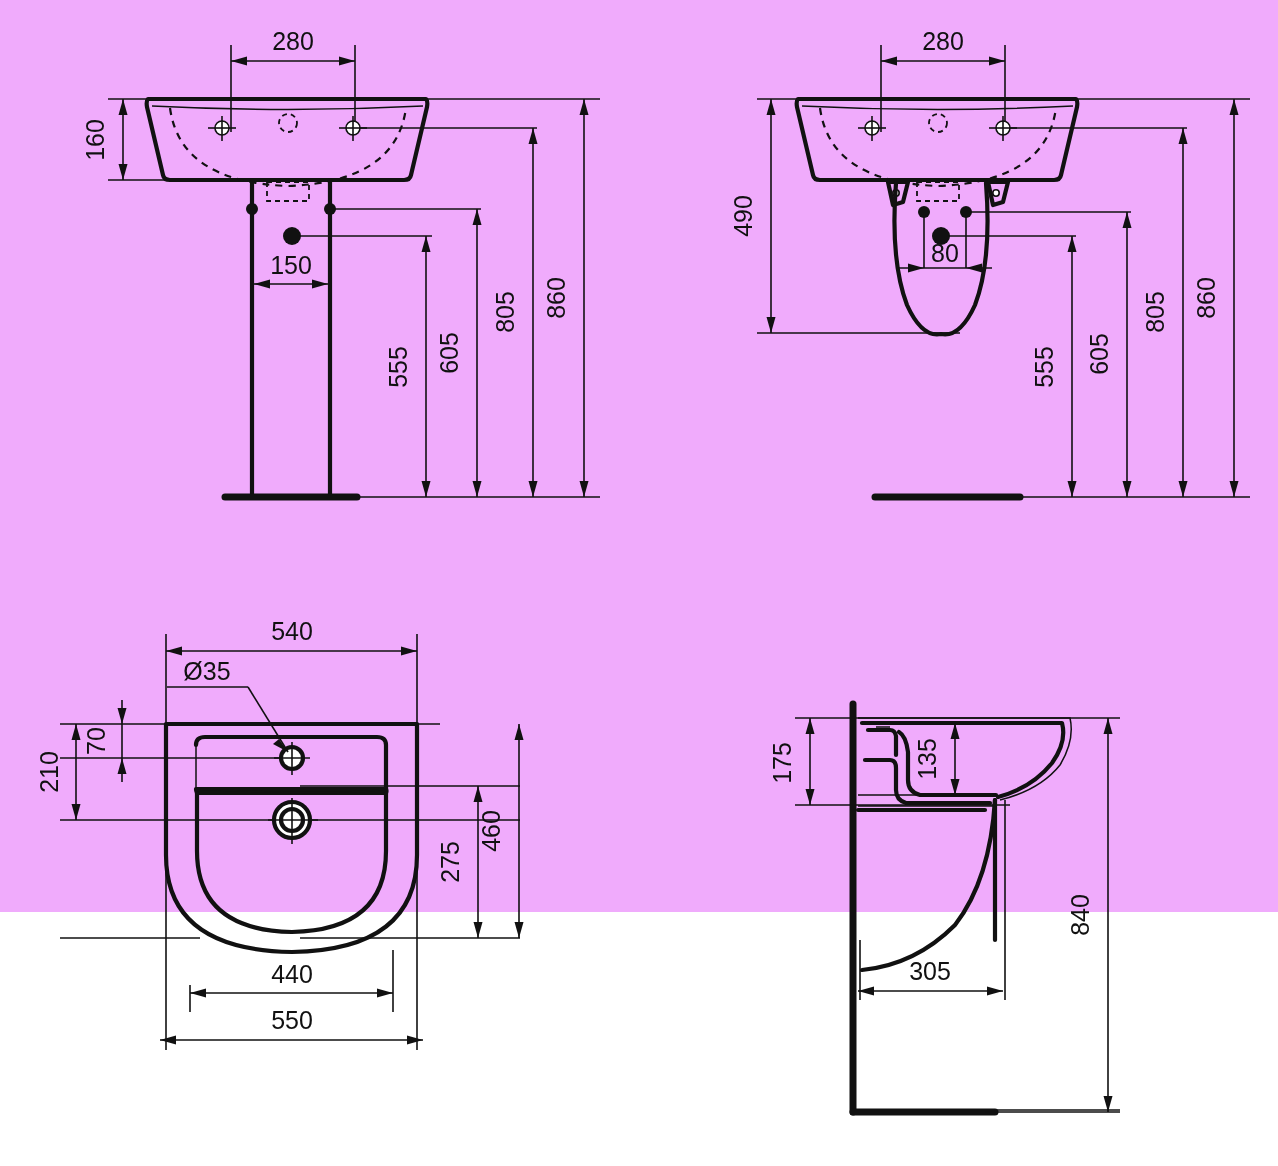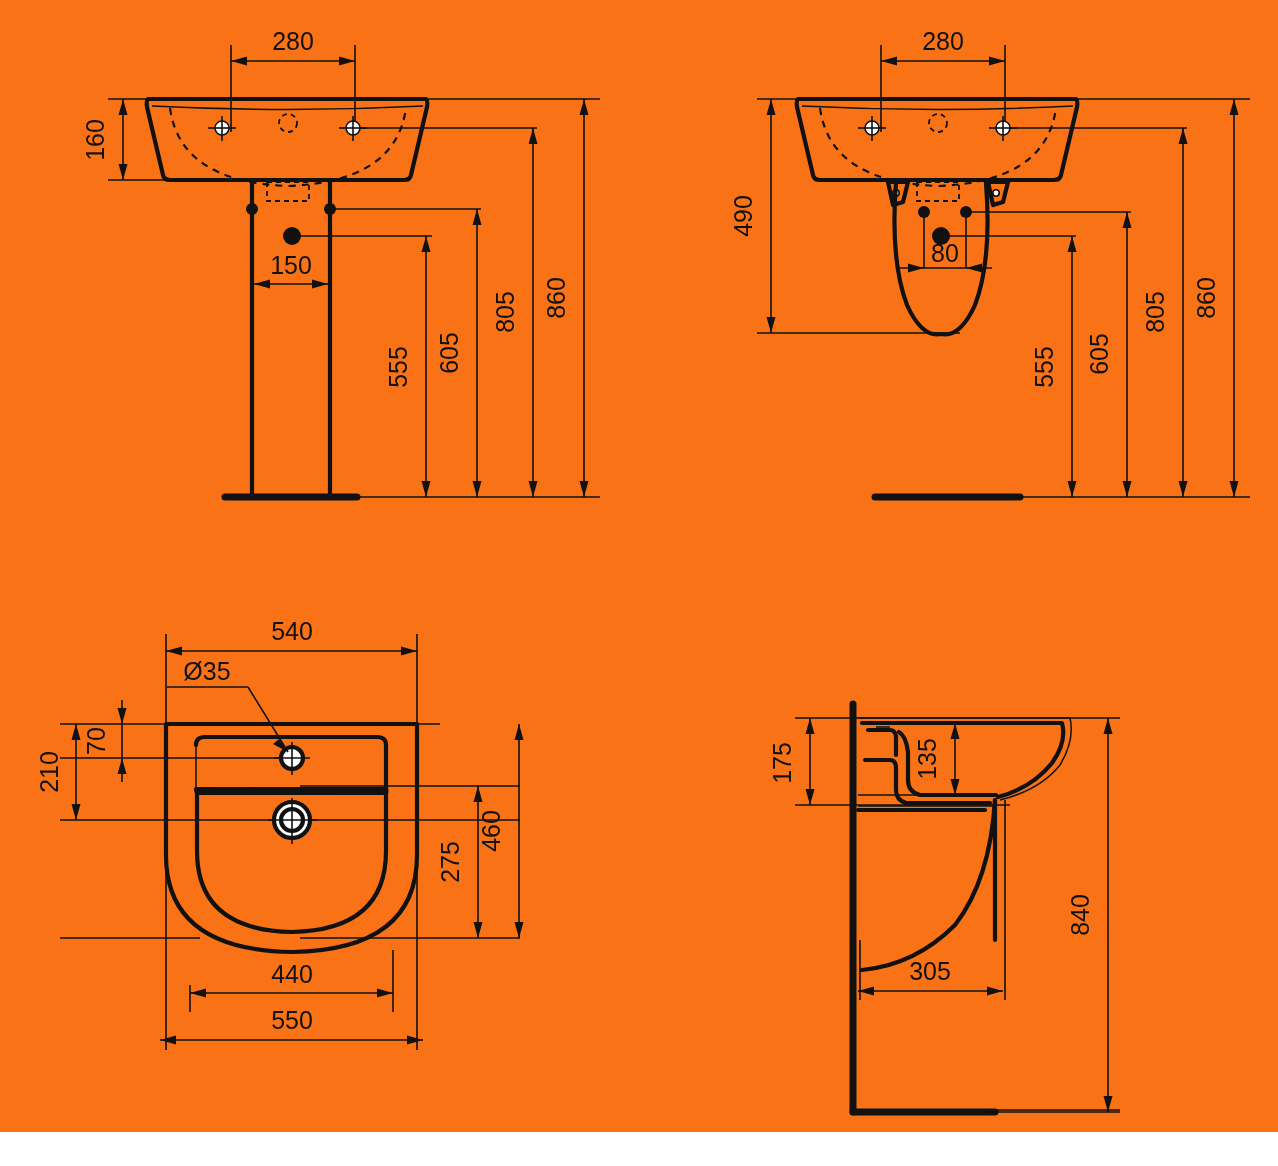--- a/index.html
+++ b/index.html
@@ -1,18 +1,18 @@
 <!DOCTYPE html>
 <html><head>
 <meta charset="utf-8">
 <title>Washbasin Technical Drawing</title>
 <style>
   html,body{margin:0;padding:0;background:#ffffff;}
   body{width:1278px;height:1166px;font-family:"Liberation Sans",sans-serif;overflow:hidden;}
-  #sheet{position:relative;width:1278px;height:1132px;background:#f97316;}
+  #sheet{position:relative;width:1278px;height:912px;background:#f0abfc;}
   svg{display:block;}
   .dimtext{font-family:"Liberation Sans",sans-serif;font-size:25px;fill:#111111;}
   .dimtext-v{font-family:"Liberation Sans",sans-serif;font-size:25px;fill:#111111;}
   .thin{stroke:#111111;stroke-width:1.6;fill:none;}
   .thinline{stroke:#111111;stroke-width:1.5;fill:none;}
   .thick{stroke:#111111;stroke-width:4.2;fill:none;stroke-linecap:round;stroke-linejoin:round;}
   .vthick{stroke:#111111;stroke-width:7;fill:none;stroke-linecap:round;stroke-linejoin:round;}
   .dashed{stroke:#111111;stroke-width:2.2;fill:none;stroke-dasharray:7 6;}
   .dashedthin{stroke:#111111;stroke-width:1.8;fill:none;stroke-dasharray:5 4;}
   .dot{fill:#111111;}

